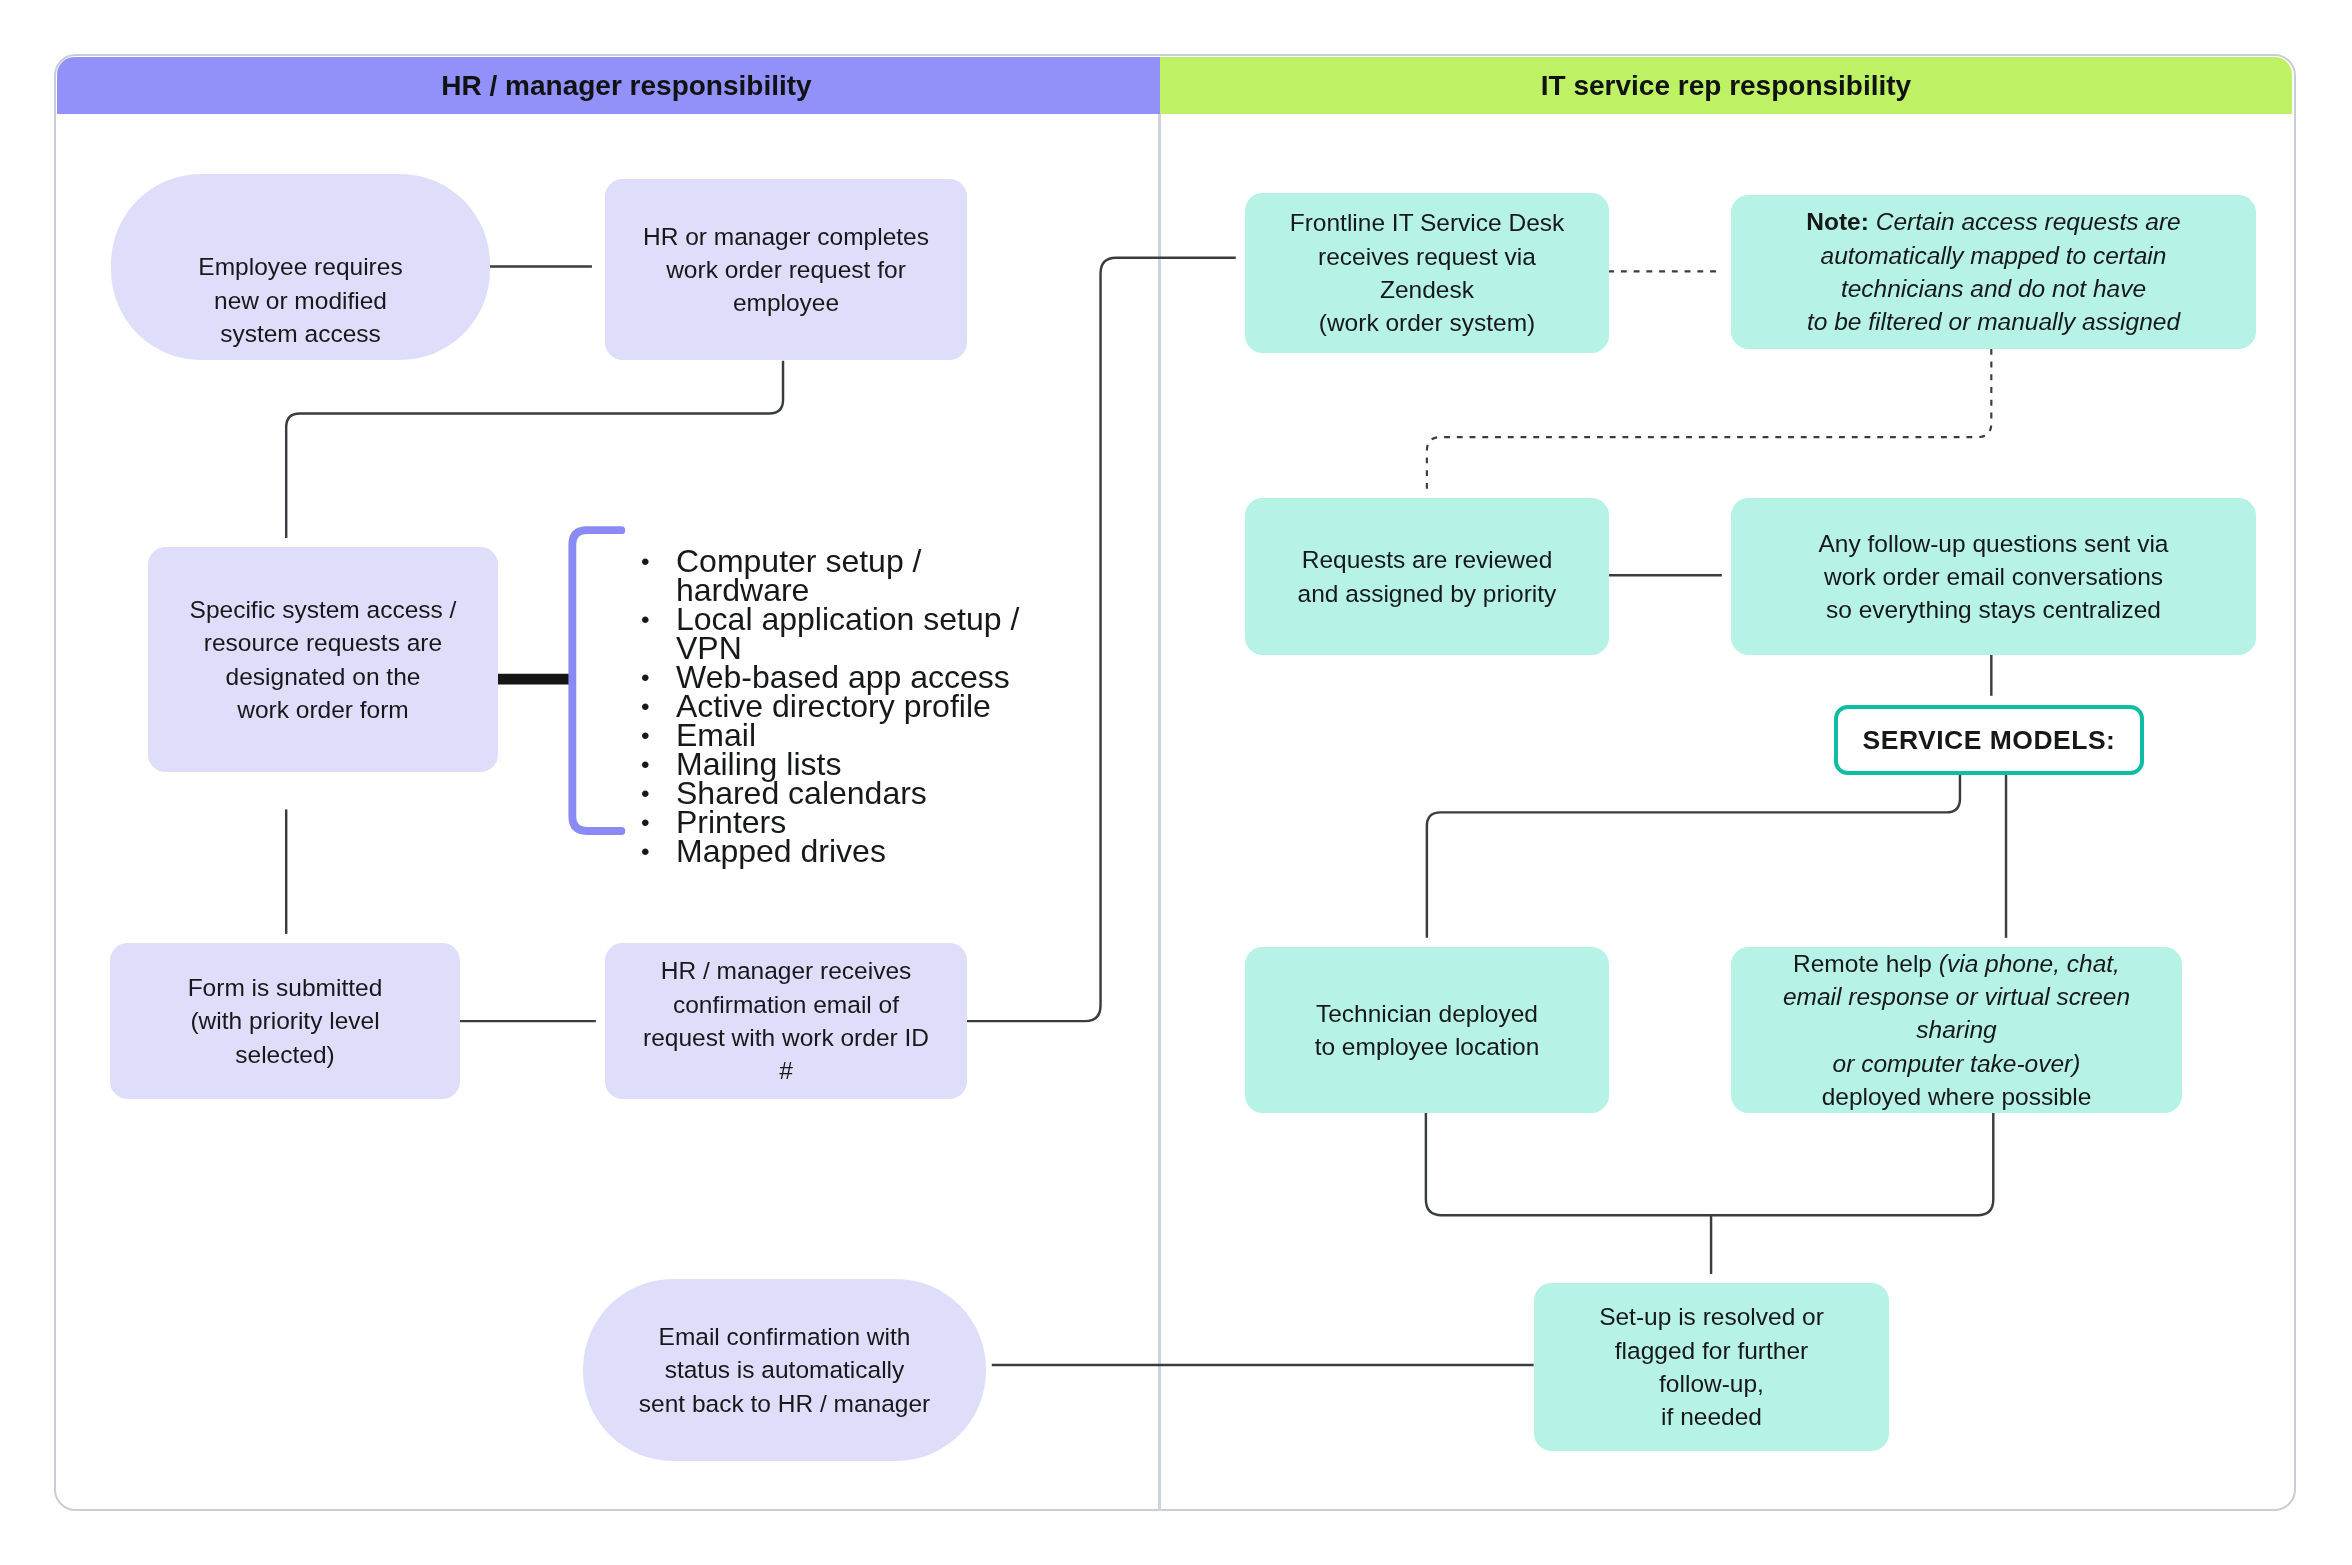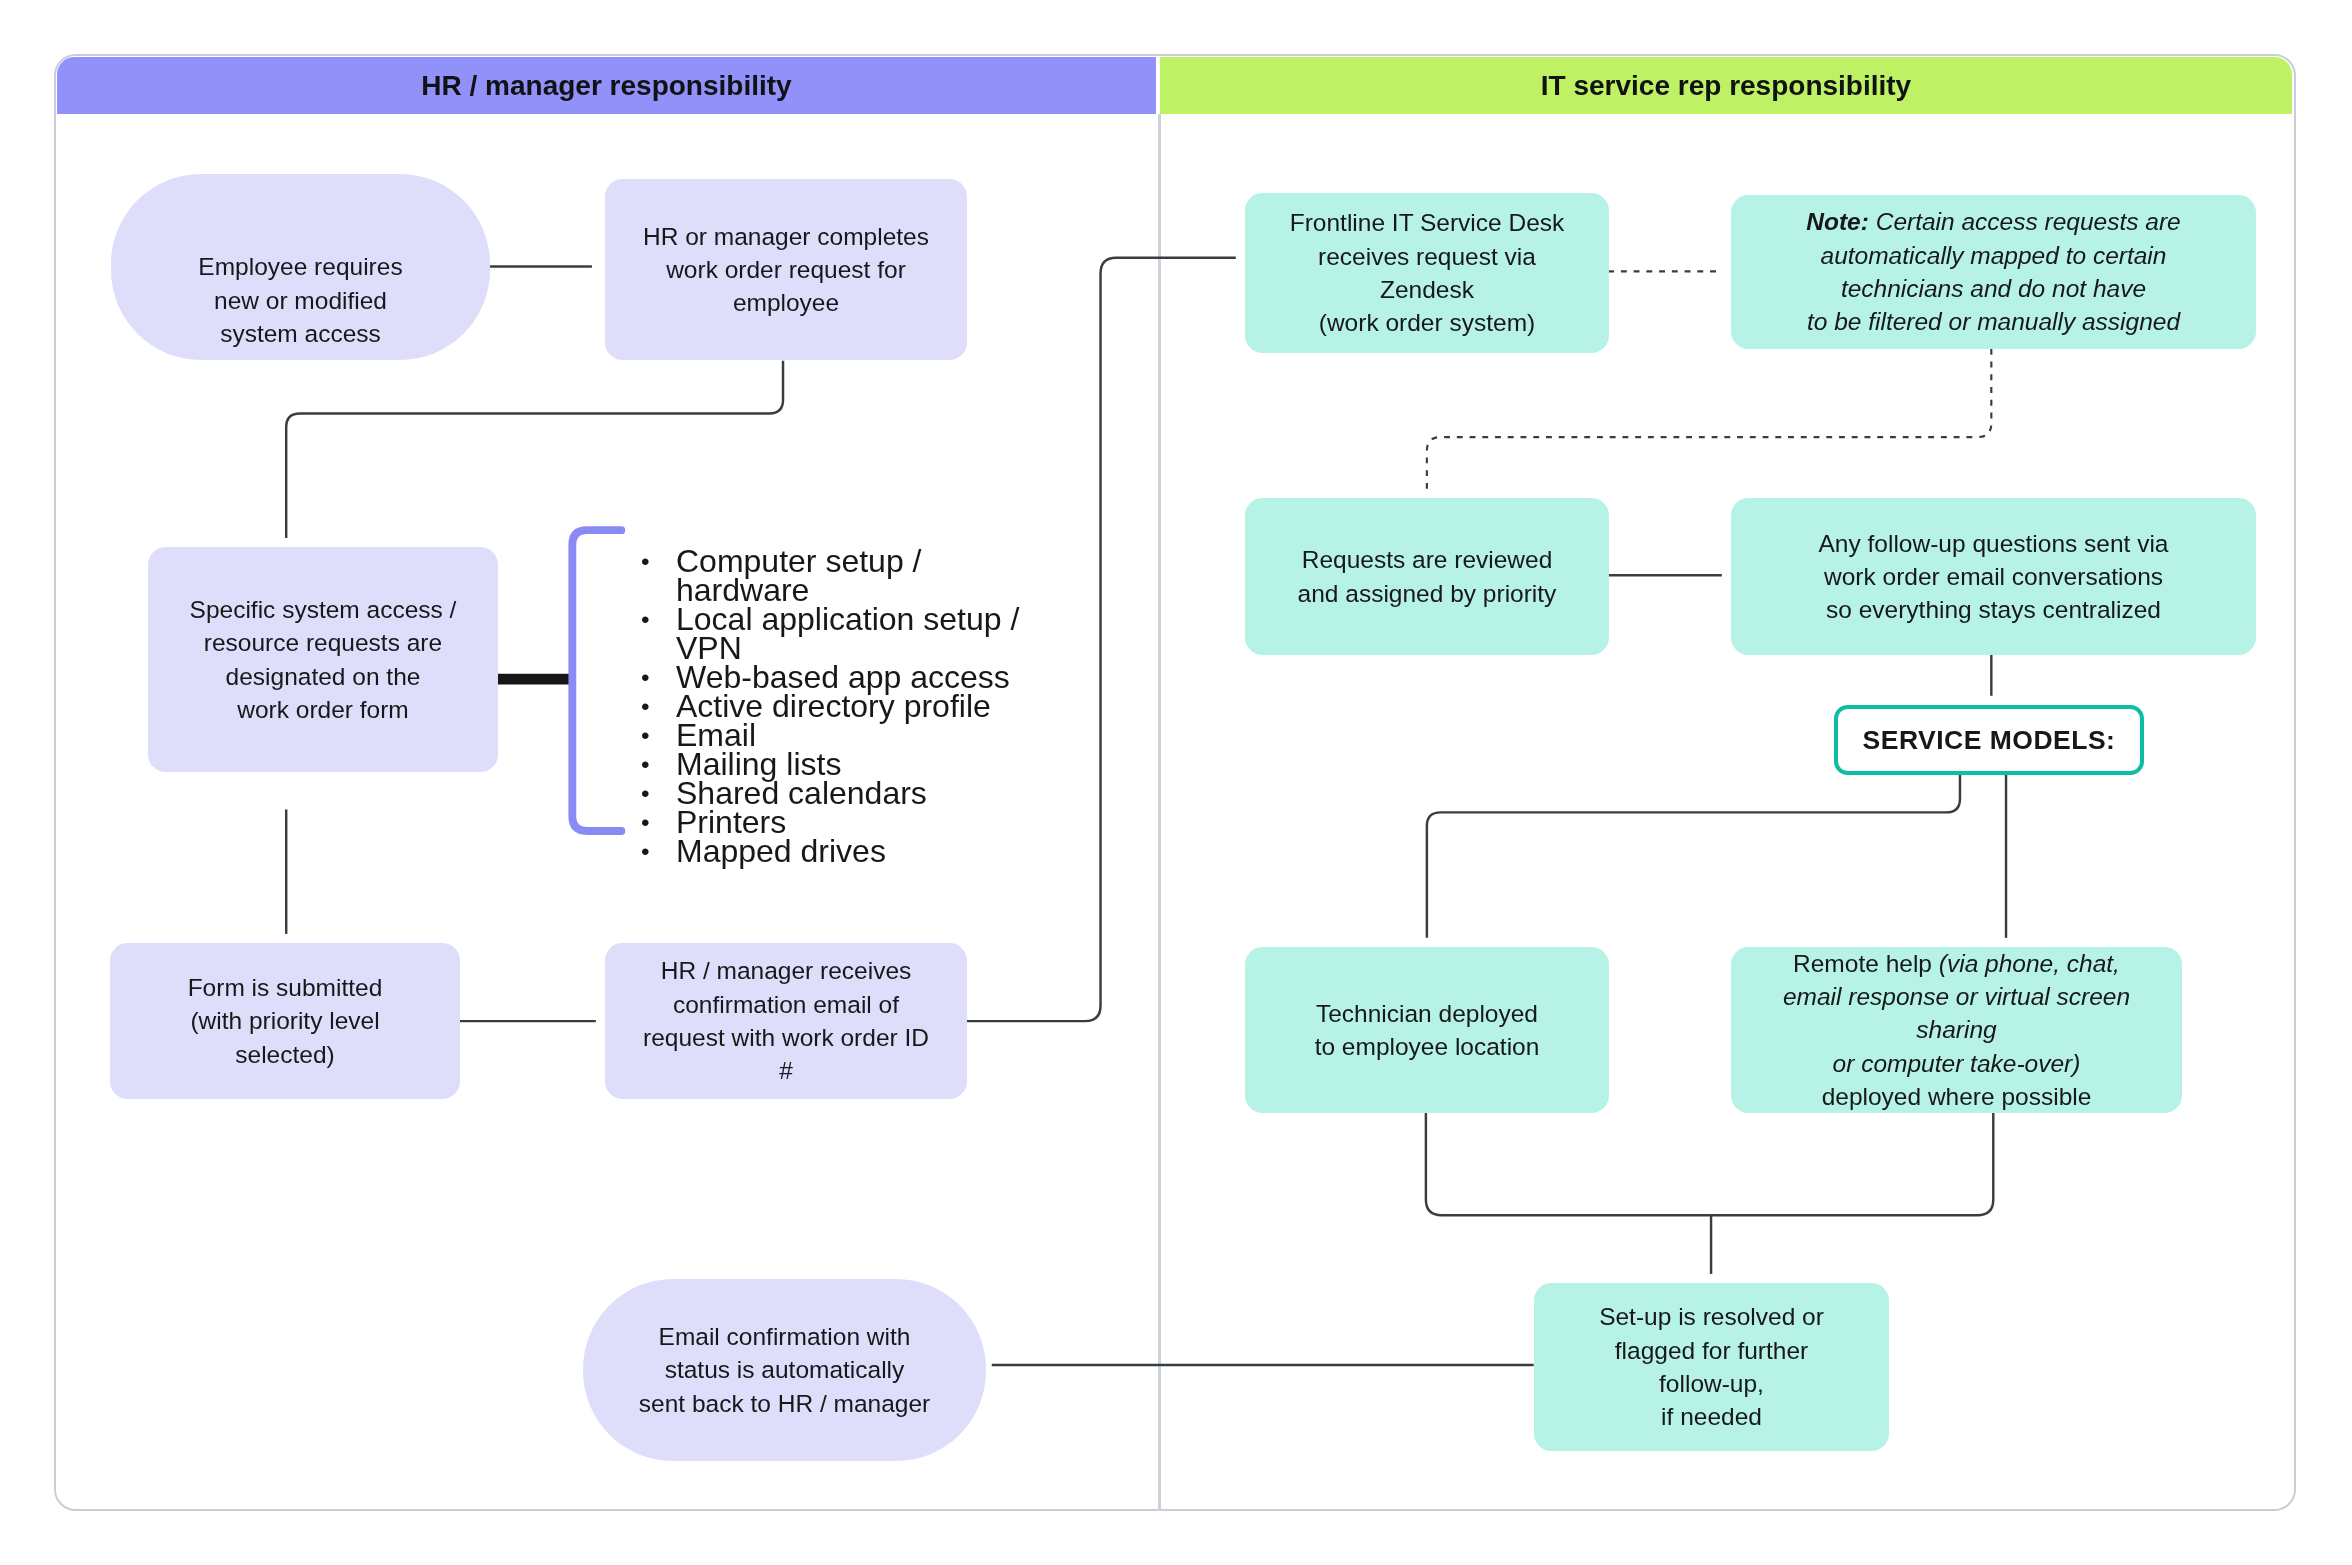--- a/index.html
+++ b/index.html
@@ -11,38 +11,38 @@
     position:absolute;left:54px;top:54px;width:2242px;height:1457px;
     border:2.9px solid #c7cdd9;border-radius:21.6px;background:#ffffff;box-sizing:border-box;
   }
   .divider{
     position:absolute;left:1158px;top:114px;width:2.9px;height:1397px;background:#ccd3db;
   }
   .lane-header{
     position:absolute;top:57px;height:57px;display:flex;align-items:center;justify-content:center;
     font-size:28px;font-weight:700;color:#101214;
   }
-  .lane-header.left{left:57px;width:1099px;background:#9191f9;border-radius:17.6px 0 0 0;}
+  .lane-header.left{left:57px;width:1099px;background:#9191f9;border-radius:17.6px 0 0 0;padding-left:20px;}
   .lane-header.right{left:1160px;width:1132px;background:#bef264;border-radius:0 17.6px 0 0;}
   .node{
     position:absolute;display:flex;align-items:center;justify-content:center;text-align:center;
     font-size:24.5px;line-height:1.36;white-space:pre-line;box-sizing:border-box;padding:9.8px 15.7px;
   }
   .lavender{background:#dedefb;}
   .mint{background:#b6f2e5;}
   .rbox{border-radius:17.6px;}
   .stadium{border-radius:90px;}
   .badge{
     position:absolute;left:1834px;top:705px;width:310px;height:70px;
     background:#ffffff;border:4.9px solid #0fbca4;border-radius:13.7px;box-sizing:border-box;
     display:flex;align-items:center;justify-content:center;
     font-size:26.5px;font-weight:800;letter-spacing:0.5px;
   }
   .italic{font-style:italic;}
-  .bold-italic{font-style:italic;font-weight:700;}
+  .bold-italic{font-weight:700;}
   .bullets{
     position:absolute;left:635px;top:547px;width:392px;margin:0;padding:0;list-style:none;
     font-size:32px;line-height:29px;
   }
   .bullets li{position:relative;padding-left:41px;}
   .bullets li::before{content:"•";position:absolute;left:5.9px;top:0;font-size:24.5px;}
   svg.connectors{position:absolute;left:0;top:0;width:2352px;height:1565px;pointer-events:none;}
   svg.connectors path{fill:none;}
   .c{stroke:#3a3d40;stroke-width:2.5px;}
   .c-dash{stroke:#3a3d40;stroke-width:2.2px;stroke-dasharray:6 7;}

